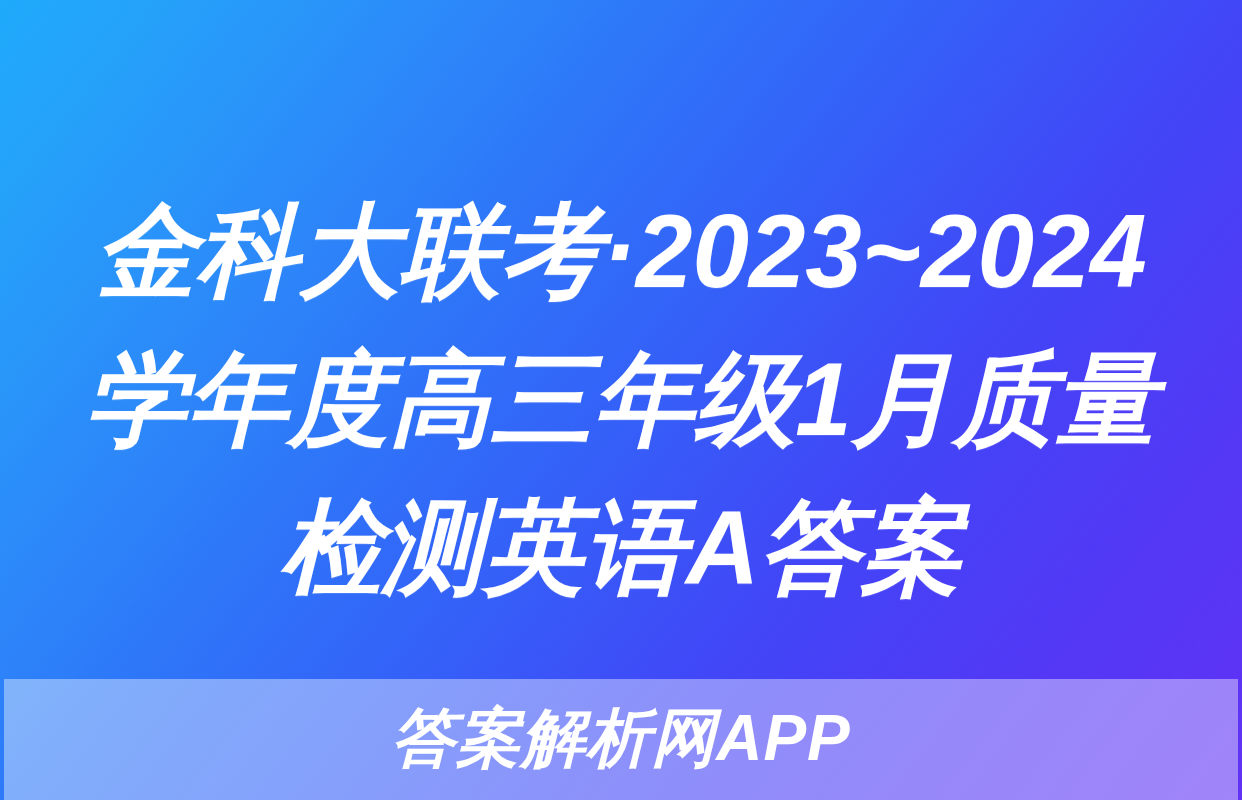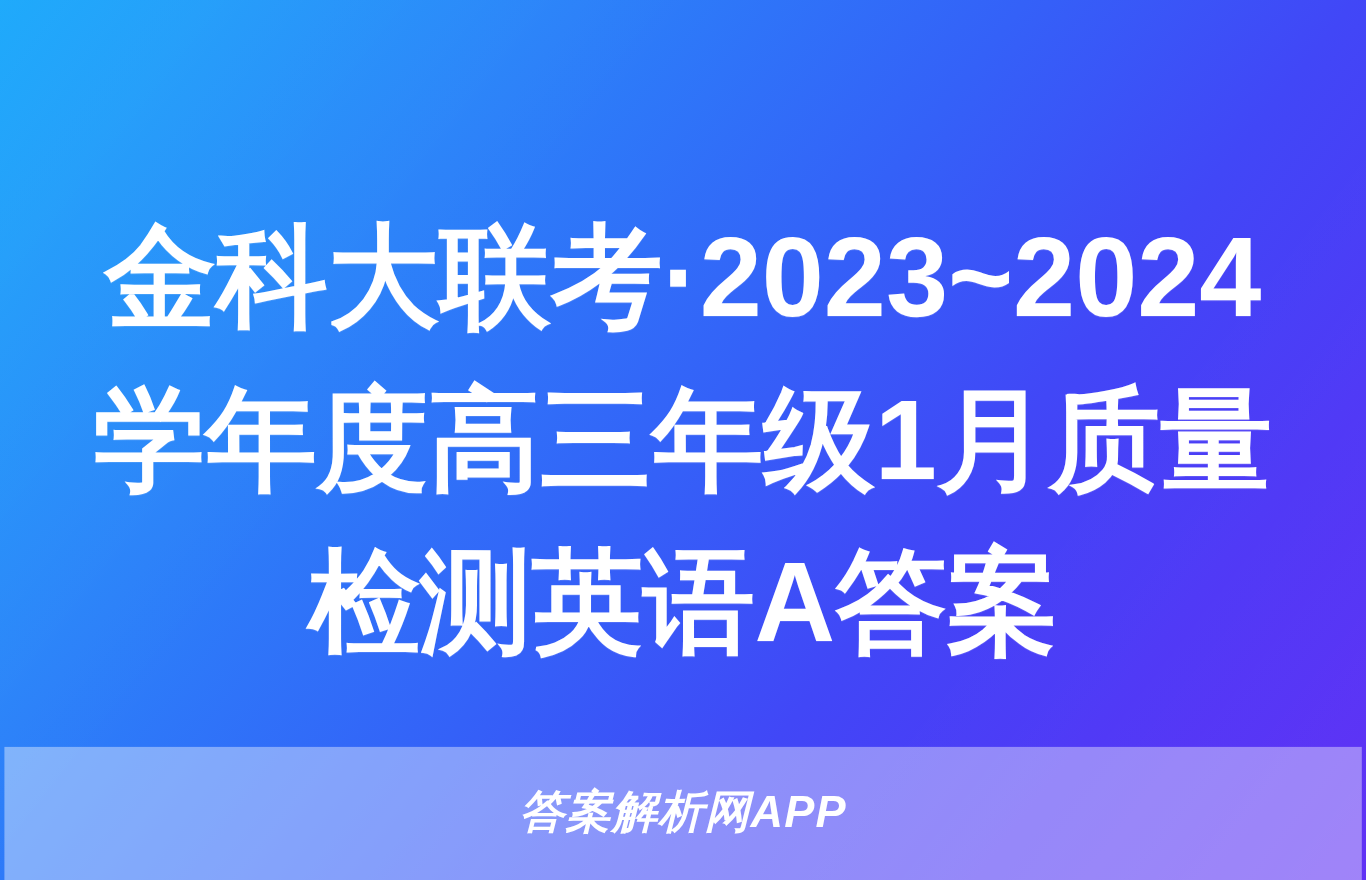--- a/index.html
+++ b/index.html
@@ -51,20 +51,21 @@
     position: absolute;
     left: 0;
     right: 0;
     top: 178px;
     display: flex;
     flex-direction: column;
     align-items: center;
     justify-content: flex-start;
     padding: 0 48px;
     box-sizing: border-box;
+    font-style: italic;
   }
 
   .title-line {
     color: #ffffff;
     font-family: "Liberation Sans", "DejaVu Sans", sans-serif;
     font-weight: 700;
     font-size: 103px;
     line-height: 148px;
     letter-spacing: 0px;
     white-space: nowrap;
@@ -85,21 +86,21 @@
     align-items: center;
     justify-content: center;
     box-sizing: border-box;
   }
 
   .footer-text {
     color: #ffffff;
     font-family: "Liberation Sans", "DejaVu Sans", sans-serif;
     font-weight: 700;
     font-style: italic;
-    font-size: 41px;
+    font-size: 64px;
     line-height: 60px;
     letter-spacing: 1px;
     white-space: nowrap;
     transform: translateY(-2px);
   }
 </style>
 </head>
 <body>
 
 <div class="poster">

